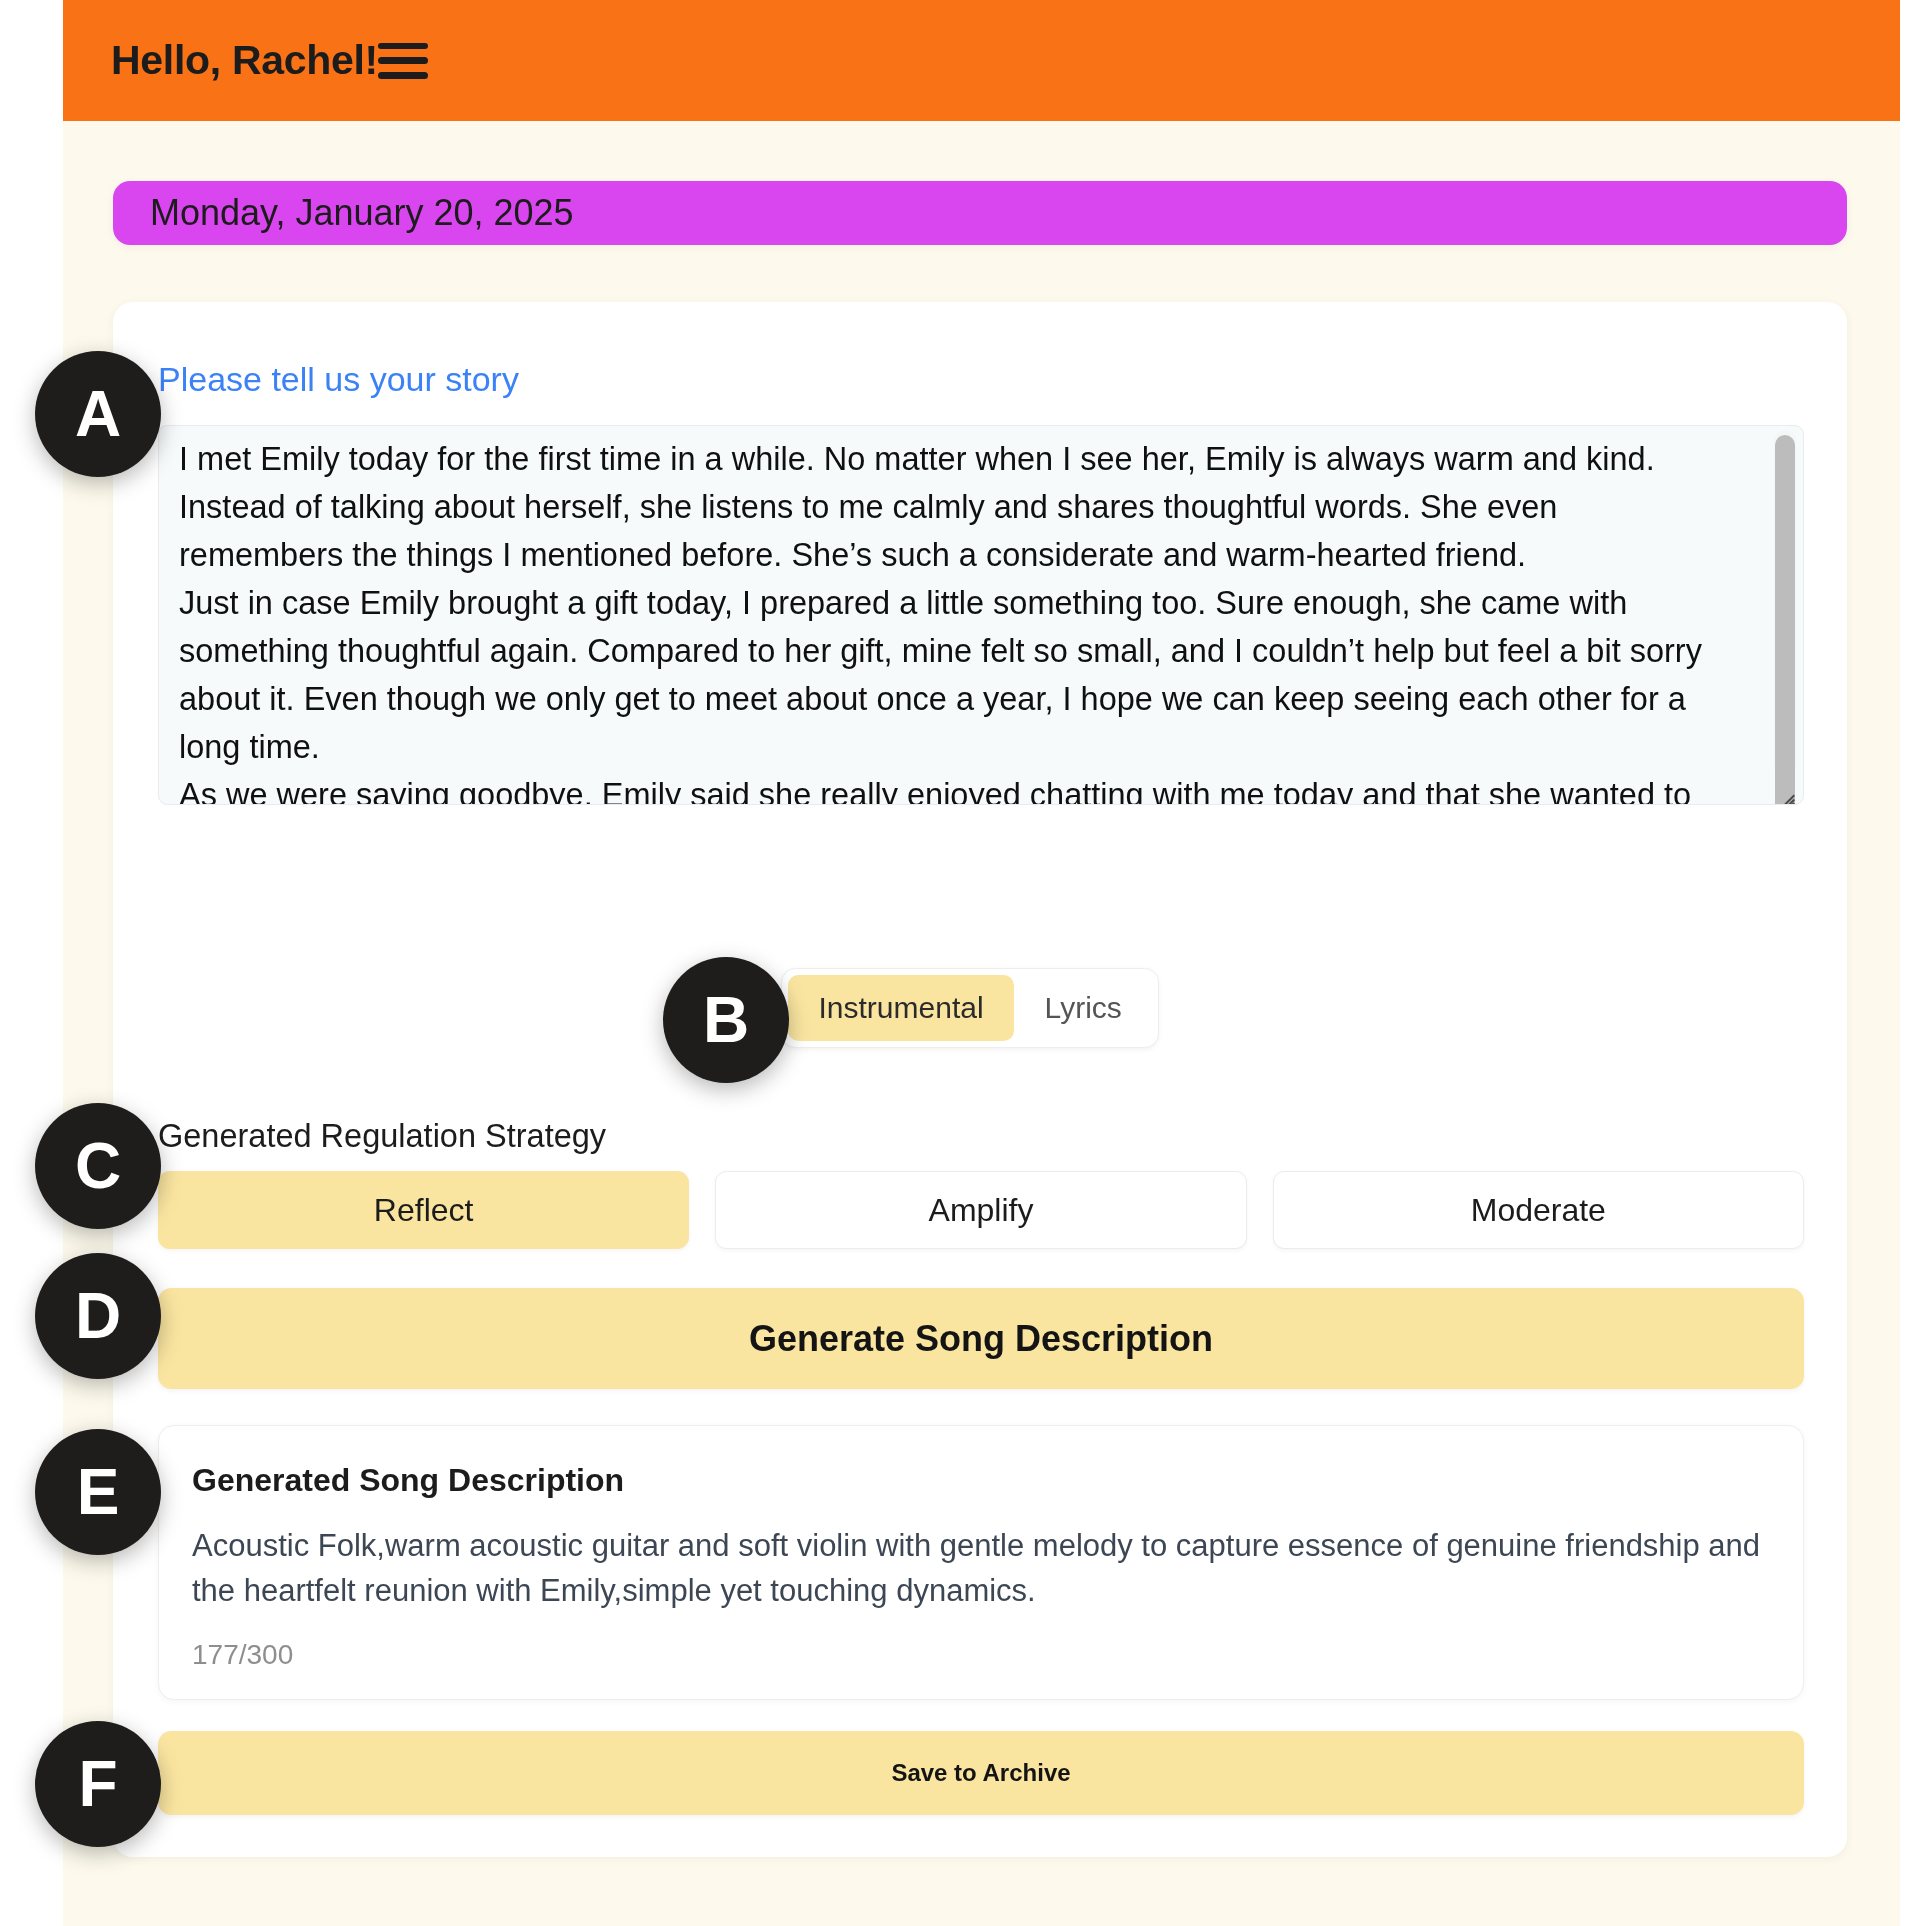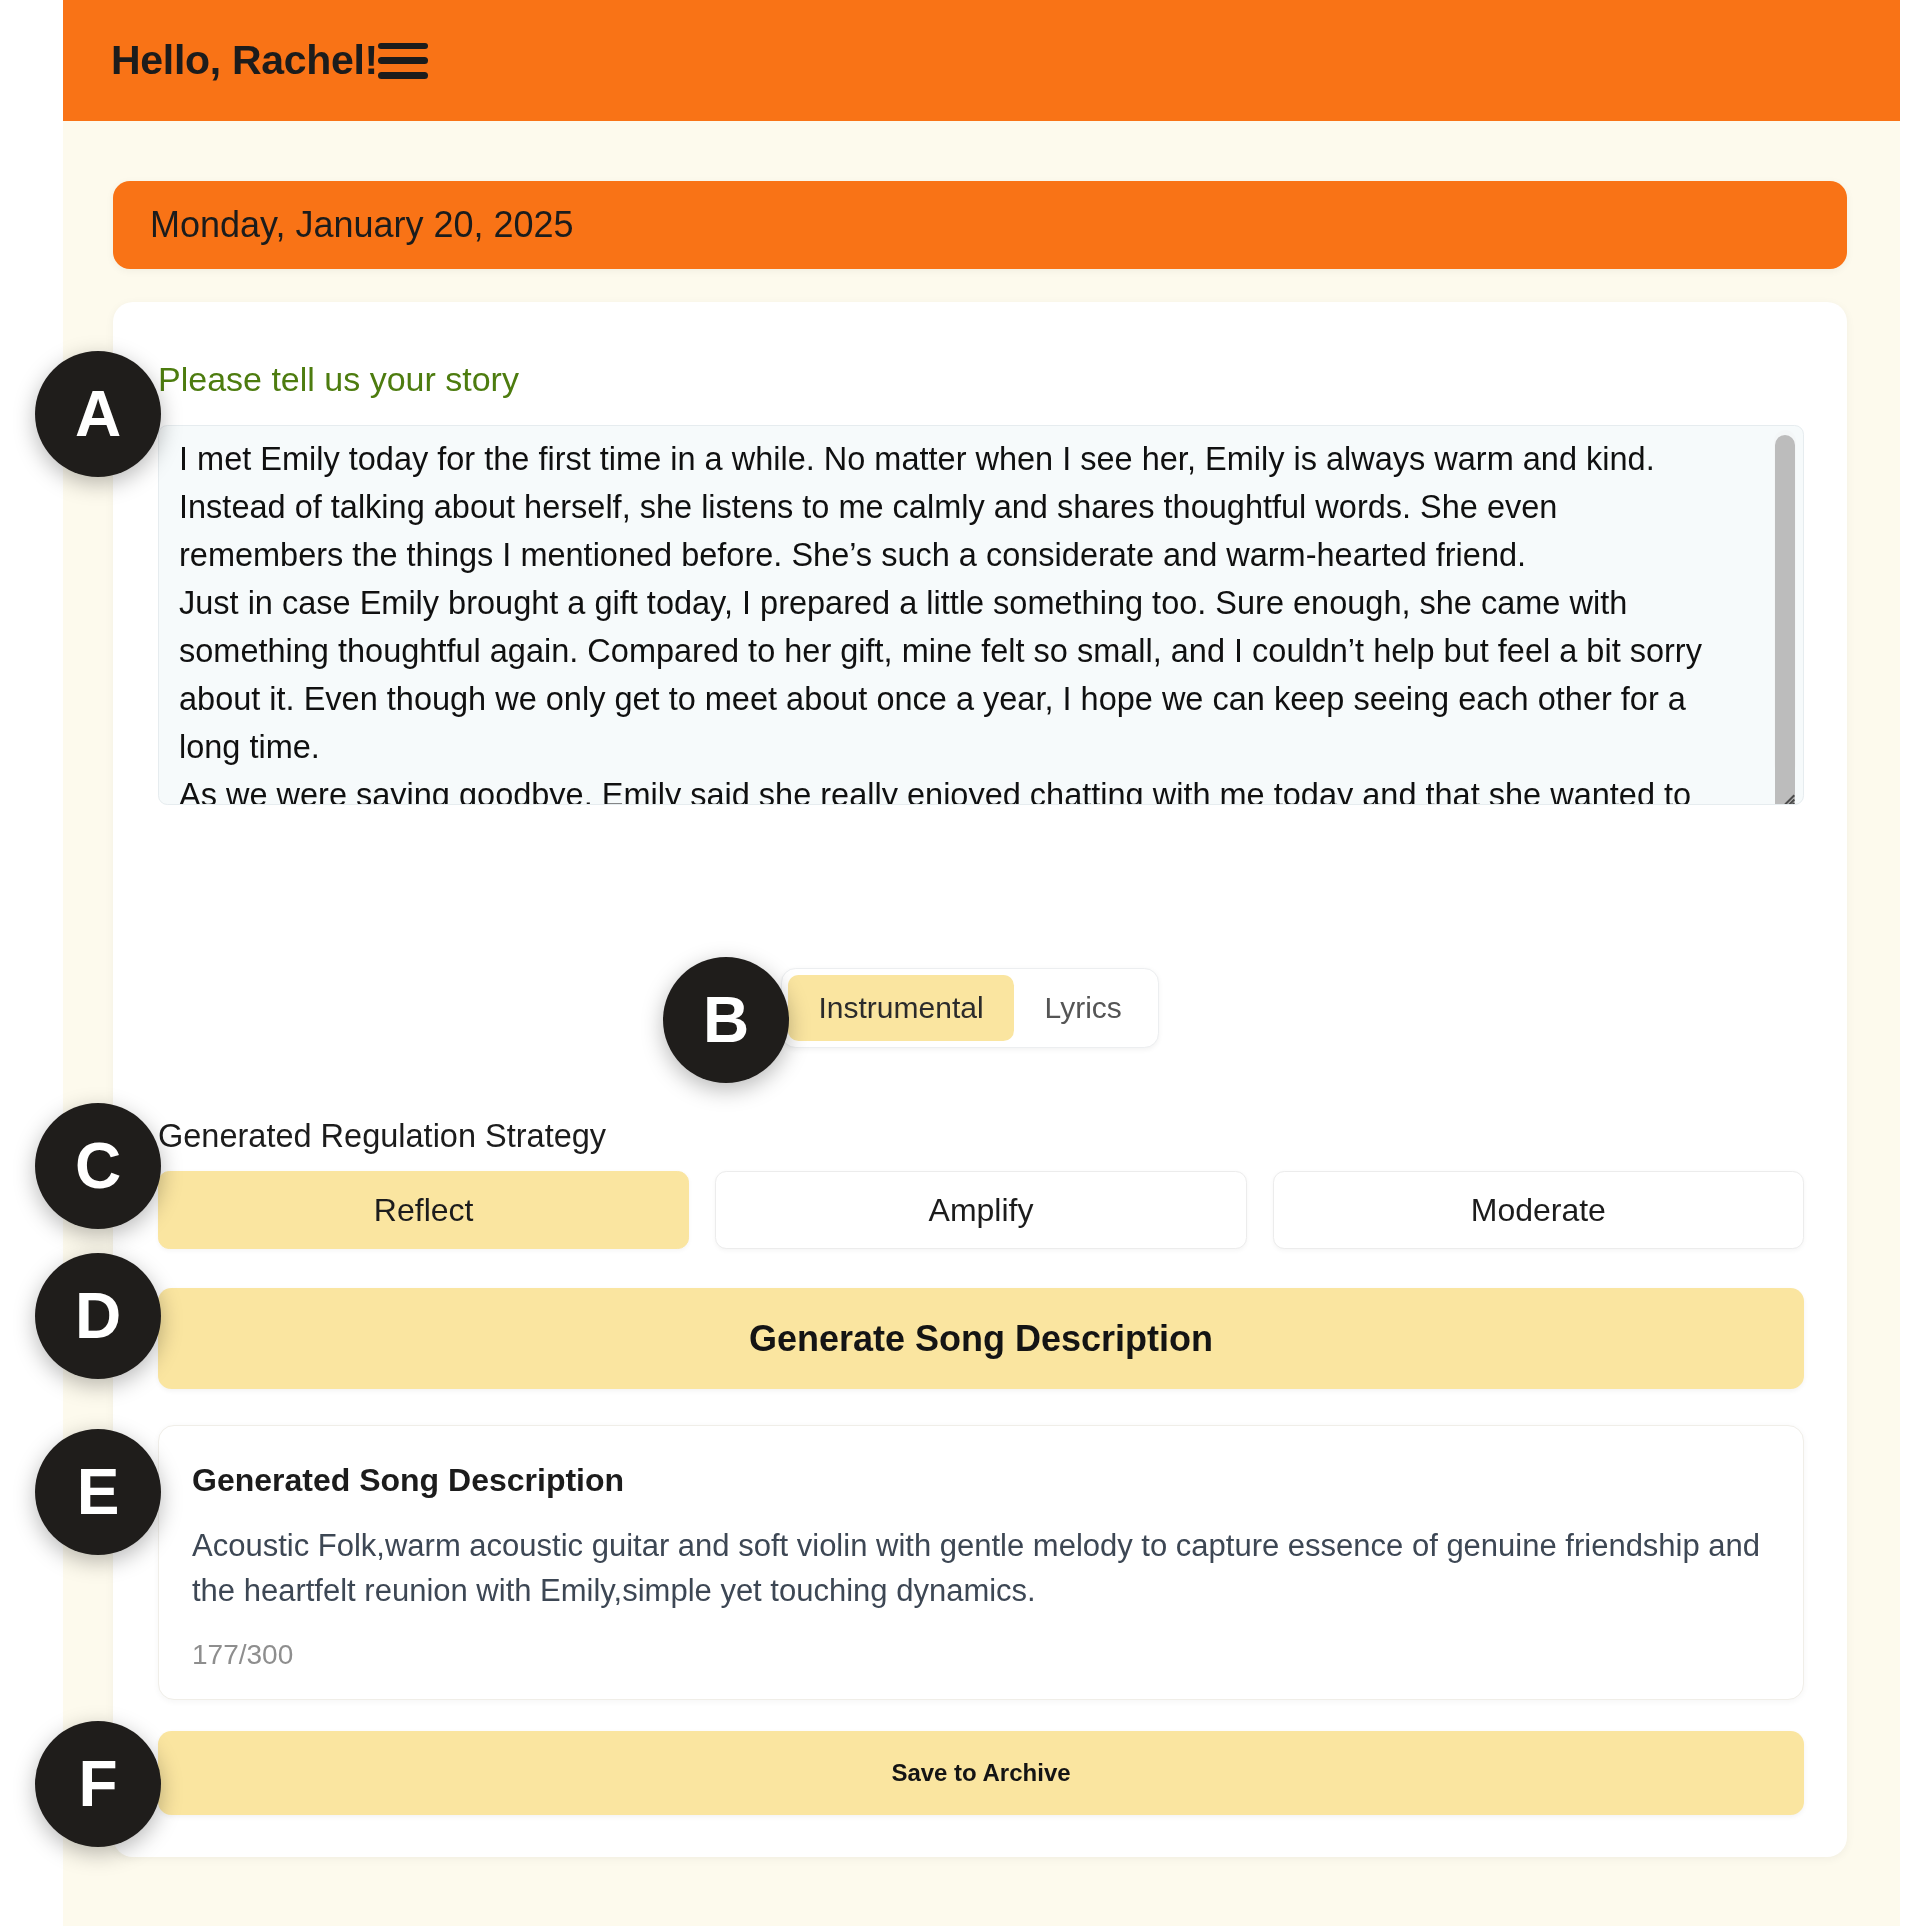--- a/index.html
+++ b/index.html
@@ -66,22 +66,22 @@
     background: #1c1c1c;
     border-radius: 4px;
   }
 
   
   .date-card {
     position: absolute;
     left: 50px;
     top: 181px;
     width: 1734px;
-    height: 88px;
-    background: #f97316;
+    height: 64px;
+    background: #d946ef;
     border-radius: 17px;
     box-shadow: 0 2px 8px rgba(0,0,0,0.05);
     display: flex;
     align-items: center;
     padding-left: 37px;
   }
   .date-text {
     font-size: 36px;
     color: #1c1c1c;
   }
@@ -96,21 +96,21 @@
     background: #ffffff;
     border-radius: 20px;
     box-shadow: 0 2px 9.3px rgba(0,0,0,0.05);
   }
 
   .story-label {
     position: absolute;
     left: 45px;
     top: 58px;
     font-size: 34px;
-    color: #4d7c0f;
+    color: #3b82f6;
   }
   .textarea-wrap {
     position: absolute;
     left: 45px;
     top: 123px;
     width: 1646px;
     height: 380px;
     background: #f6fafb;
     border: 1.3px solid #e6ecef;
     border-radius: 9.3px;

